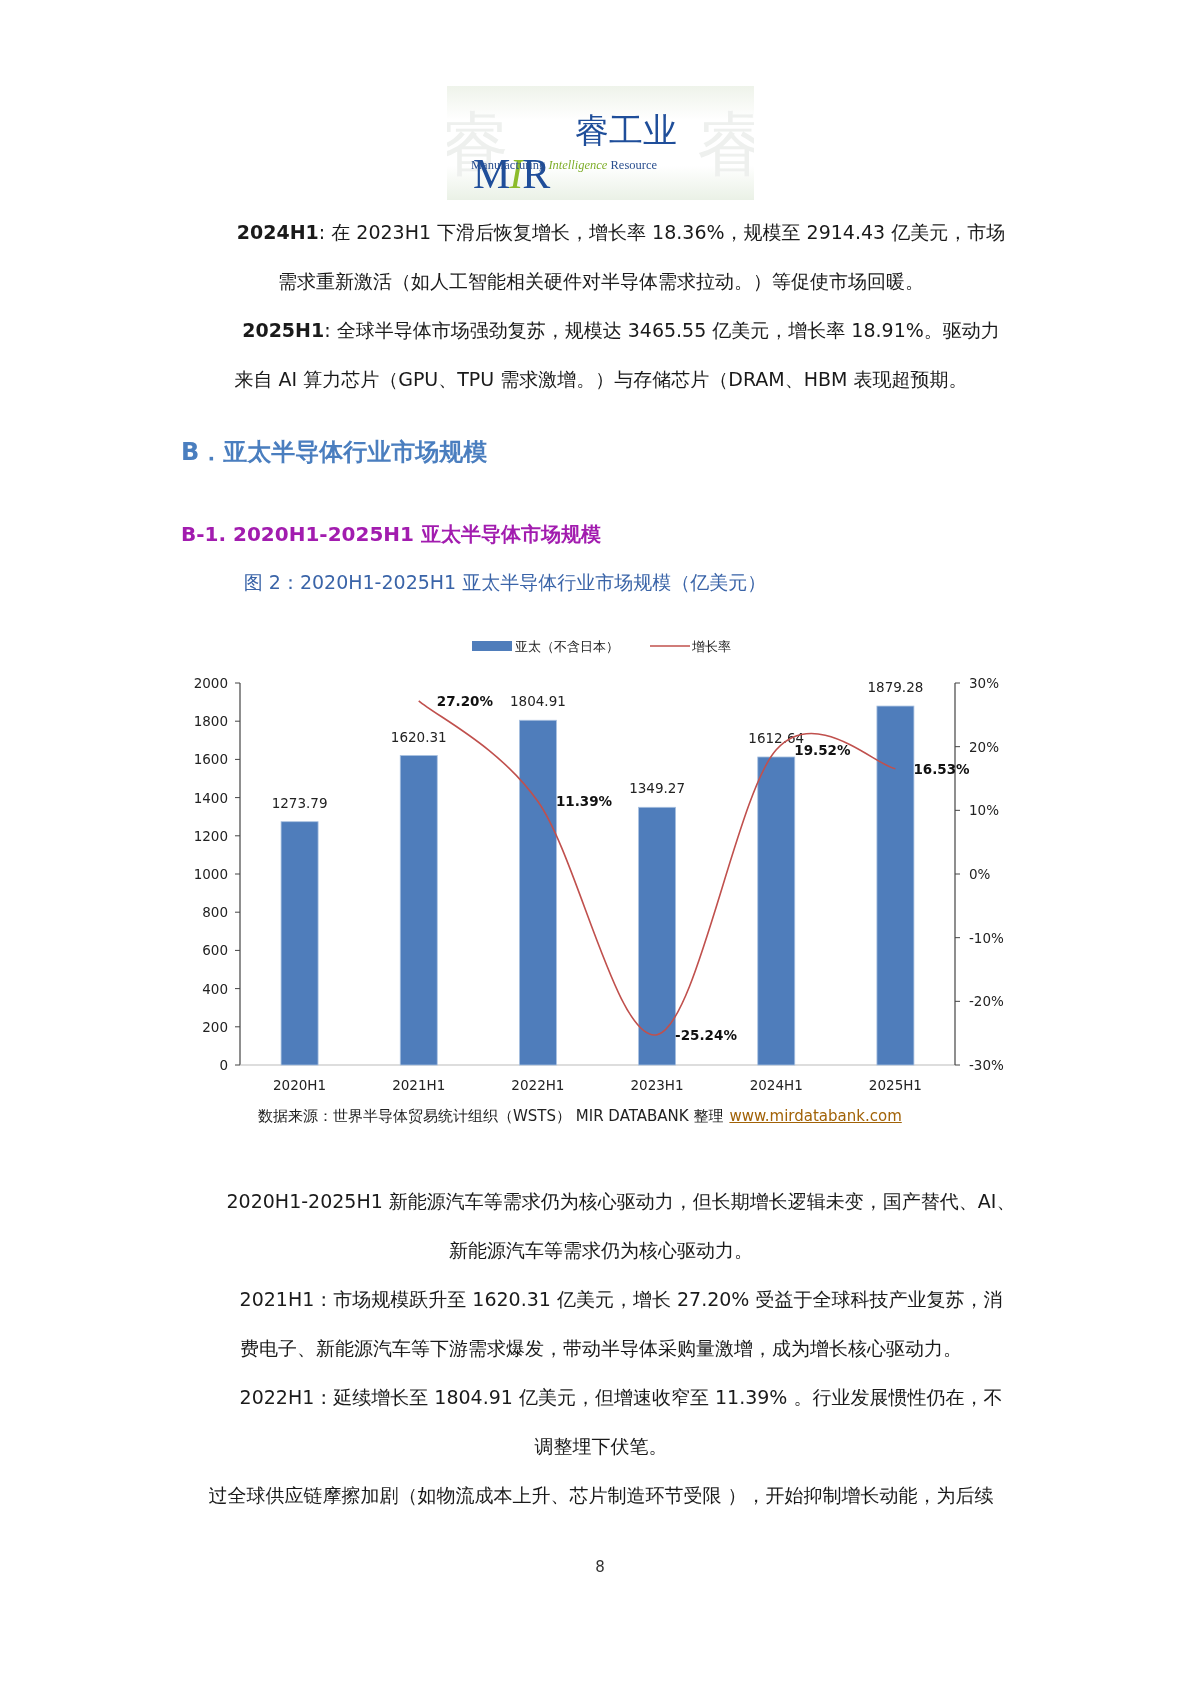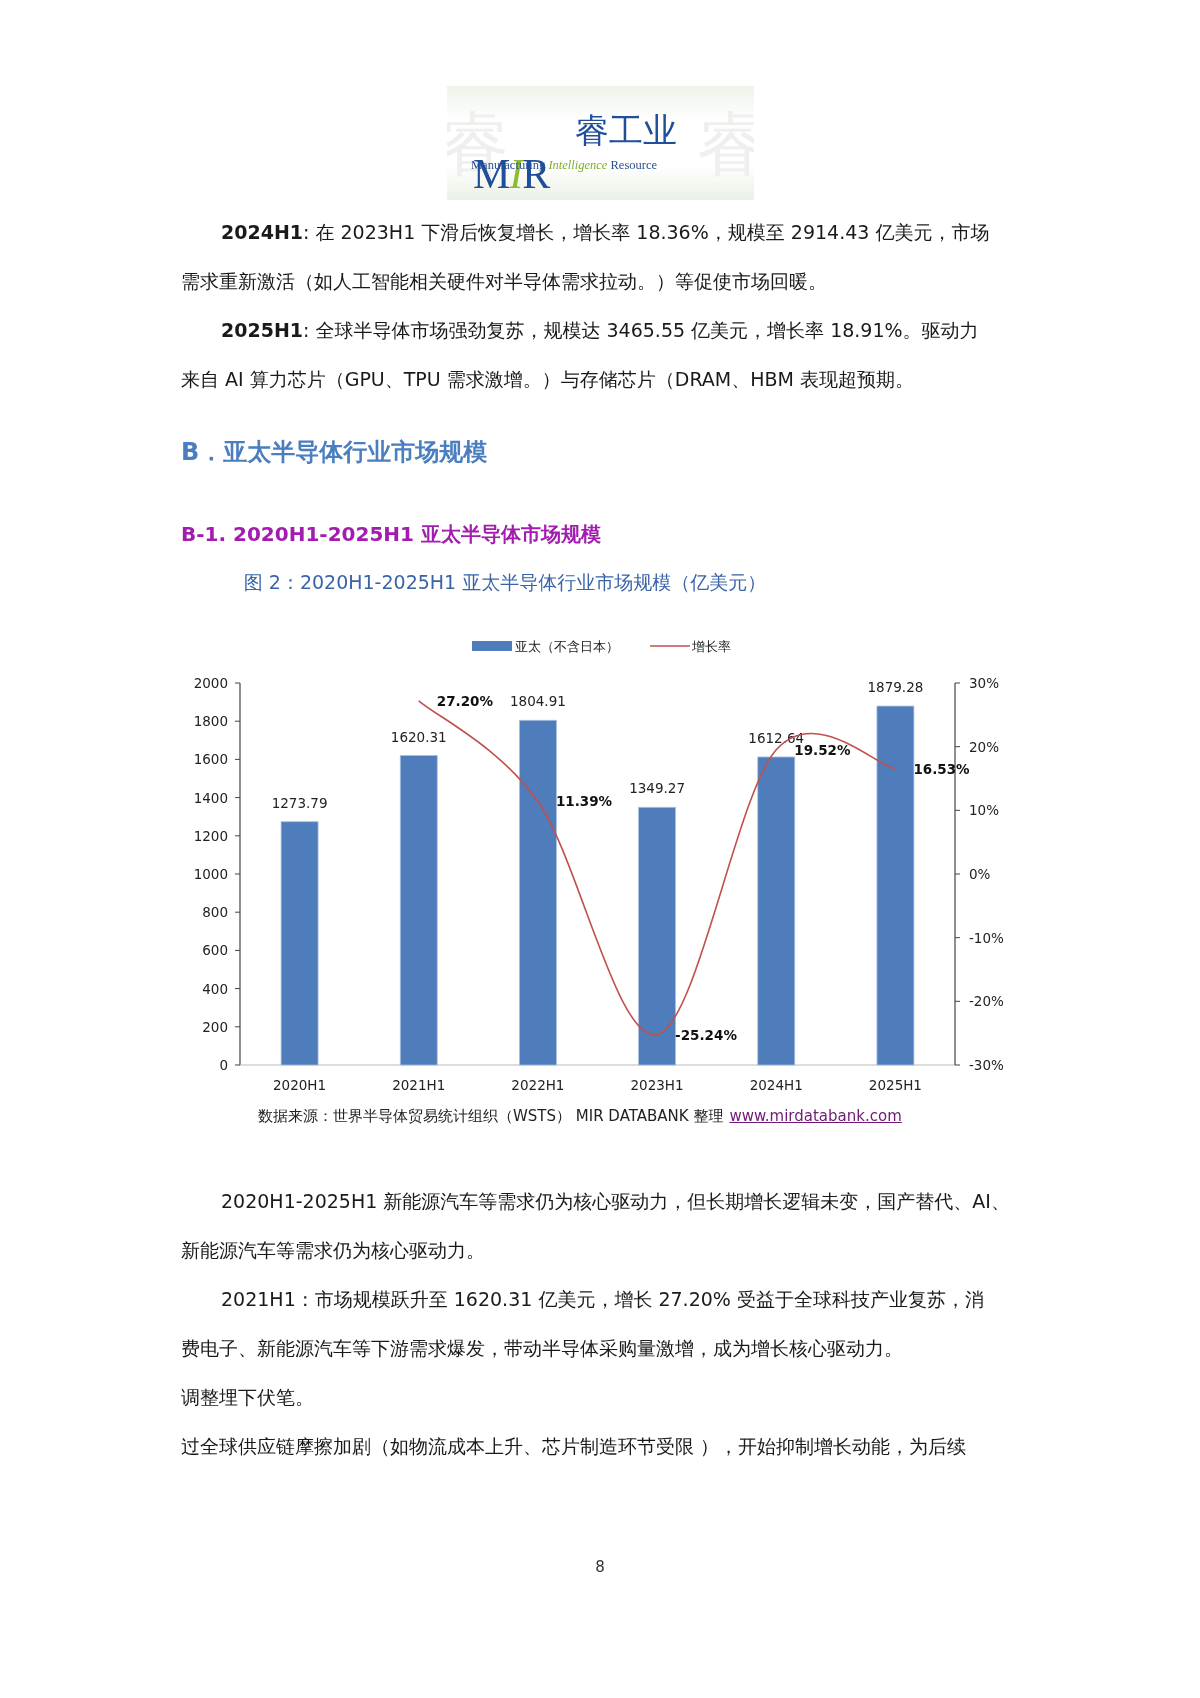--- a/index.html
+++ b/index.html
@@ -9,31 +9,31 @@
           background: linear-gradient(180deg, #eef3ea 0%, #ffffff 30%, #ffffff 70%, #eaf1e6 100%); overflow: hidden; }
   .logo .wm { position: absolute; font-size: 70px; color: #eef0ee; top: 12px; }
   .logo .main { position: absolute; left: 26px; top: 20px; font-family: "Liberation Serif", serif;
                 font-size: 42px; color: #1f4e9a; letter-spacing: -1px; margin-top: 44px; }
   .logo .main .i { color: #8cbc2a; font-style: italic; }
   .logo .cn { position: absolute; left: 128px; top: 22px; font-size: 34px; color: #1f4e9a; }
   .logo .sub { position: absolute; left: 24px; top: 72px; font-family: "Liberation Serif", serif;
                font-size: 12.5px; color: #2a4f8f; font-weight: normal; }
   .logo .sub .it { color: #7fae2a; font-style: italic; }
   .para { position: absolute; left: 181px; width: 840px; font-size: 19px; line-height: 49px; }
-  .para .line { display: block; white-space: nowrap; }
+  .para .line { display: block; white-space: nowrap; text-align: center; }
   .para .indent { padding-left: 40px; }
   .para b { font-weight: bold; }
   .h2 { position: absolute; left: 181px; top: 436px; font-size: 24px; font-weight: bold; color: #4a7ebf; }
   .h3 { position: absolute; left: 181px; top: 521px; font-size: 20px; font-weight: bold; color: #a21caf; }
   .fig-title { position: absolute; left: 0; width: 1010px; top: 570px; text-align: center;
                font-size: 19px; color: #3a64a8; }
   .chart { position: absolute; left: 0; top: 16px; width: 1200px; height: 1698px; pointer-events: none; }
   .chart svg { position: absolute; left: 0; top: 0; }
   .source { position: absolute; left: 258px; top: 1107px; font-size: 15px; color: #222; white-space: nowrap; }
-  .source a { color: #701a75; text-decoration: underline; margin-left: 6px; pointer-events: auto; }
+  .source a { color: #a16207; text-decoration: underline; margin-left: 6px; pointer-events: auto; }
   .page-num { position: absolute; left: 0; width: 1200px; text-align: center; top: 1558px; font-size: 15px; color: #333; }
 </style>
 </head>
 <body>
 
 <div class="logo">
   <span class="wm" style="left:-8px">睿</span>
   <span class="wm" style="left:250px">睿</span>
   <span class="main"><span>M</span><span class="i">I</span><span>R</span></span>
   <span class="cn">睿工业</span>
@@ -131,17 +131,18 @@
 
 <div class="para" style="top:1177px">
   <span class="line indent">2020H1-2025H1 新能源汽车等需求仍为核心驱动力，但长期增长逻辑未变，国产替代、AI、</span>
   <span class="line">新能源汽车等需求仍为核心驱动力。</span>
 </div>
 <div class="para" style="top:1275px">
   <span class="line indent">2021H1：市场规模跃升至 1620.31 亿美元，增长 27.20% 受益于全球科技产业复苏，消</span>
   <span class="line">费电子、新能源汽车等下游需求爆发，带动半导体采购量激增，成为增长核心驱动力。</span>
 </div>
 <div class="para" style="top:1373px">
+  <span class="line indent">2022H1：延续增长至 1804.91 亿美元，但增速收窄至 11.39% 。行业发展惯性仍在，不</span>
   <span class="line">调整埋下伏笔。</span>
   <span class="line">过全球供应链摩擦加剧（如物流成本上升、芯片制造环节受限 ），开始抑制增长动能，为后续</span>
 </div>
 
 <div class="page-num">8</div>
 
 </body></html>

